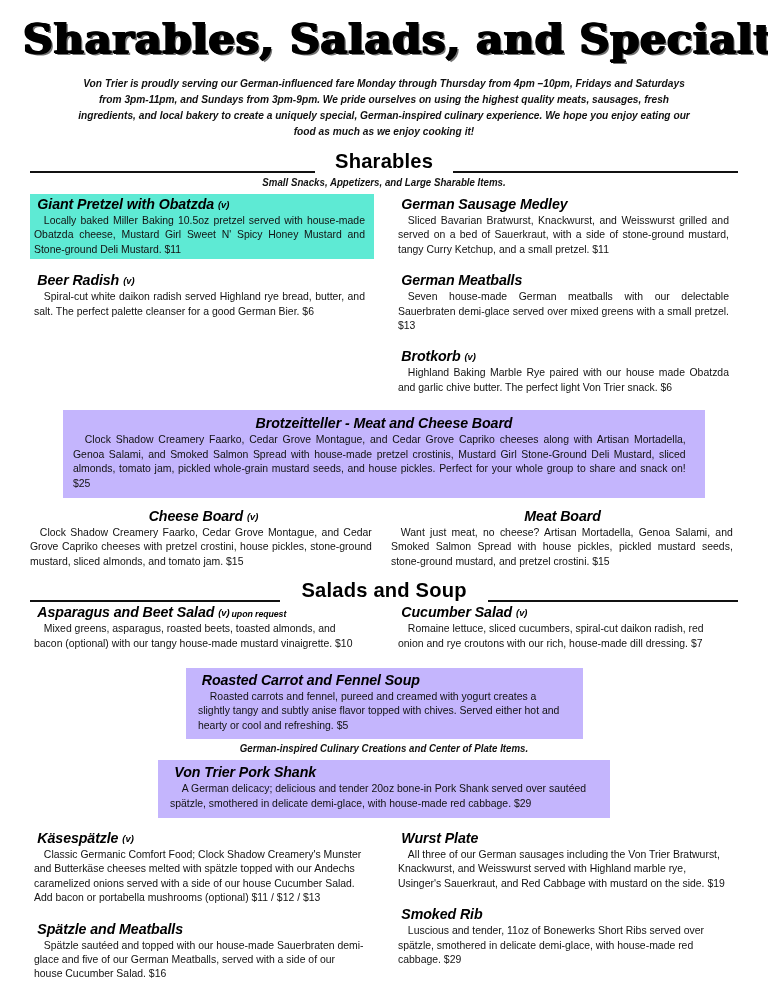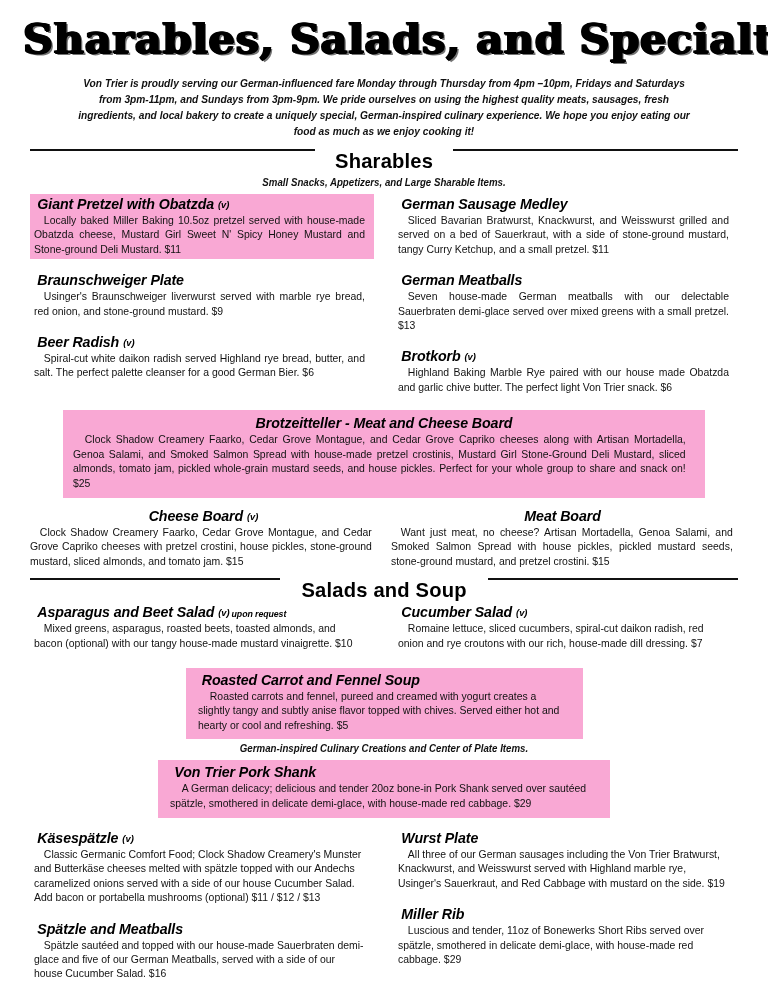--- a/index.html
+++ b/index.html
@@ -52,21 +52,21 @@
     font-size: 10.5px;
     line-height: 16px;
     text-align: center;
     color: #111;
     transform: scaleX(0.97);
   }
 
   
   .section-head {
     display: flex;
-    align-items: flex-start;
+    align-items: flex-end;
     margin-top: 10px;
     gap: 10px;
   }
   .section-head .rule {
     flex: 1 1 auto;
     height: 2.2px;
     background: #111;
   }
   .section-head .sh-label {
     flex: 0 0 auto;
@@ -96,21 +96,21 @@
   .col {
     width: 50%;
     box-sizing: border-box;
   }
   .item {
     margin-bottom: 11px;
     padding: 2px 4px 3px 4px;
     box-sizing: border-box;
   }
   .item.hl {
-    background: #f9a8d4;
+    background: #5eead4;
   }
   .item-name {
     font-size: 14.5px;
     font-weight: 700;
     font-style: italic;
     letter-spacing: -0.1px;
     color: #000;
     margin-bottom: 1px;
     transform: scaleX(0.98);
   }
@@ -136,21 +136,21 @@
     color: #111;
     transform: scaleX(0.985);
     transform-origin: left center;
   }
   .item-desc.nojust {
     text-align: left;
   }
 
   
   .wide-block {
-    background: #f9a8d4;
+    background: #c4b5fd;
     box-sizing: border-box;
     padding: 5px 10px 8px 10px;
   }
   .wide-block .item-name {
     text-align: center;
   }
   .block-brotzeit {
     margin: 2px 33px 10px 33px;
   }
   .block-brotzeit .item-desc {
@@ -215,24 +215,20 @@
   <div class="section-sub">Small Snacks, Appetizers, and Large Sharable Items.</div>
 
   <div class="cols">
     <div class="col">
 
       <div class="item hl">
         <div class="item-name"><span>Giant Pretzel with Obatzda</span><span class="veg">(v)</span></div>
         <div class="item-desc">Locally baked Miller Baking 10.5oz pretzel served with house-made Obatzda cheese, Mustard Girl Sweet N' Spicy Honey Mustard and Stone-ground Deli Mustard.  $11</div>
       </div>
 
-      <div class="item">
-        <div class="item-name"><span>Braunschweiger Plate</span><span class="veg"></span></div>
-        <div class="item-desc">Usinger's Braunschweiger liverwurst served with marble rye bread, red onion, and stone-ground mustard.  $9</div>
-      </div>
 
       <div class="item">
         <div class="item-name"><span>Beer Radish</span><span class="veg">(v)</span></div>
         <div class="item-desc">Spiral-cut white daikon radish served Highland rye bread, butter, and salt. The perfect palette cleanser for a good German Bier.  $6</div>
       </div>
 
     </div>
     <div class="col">
 
       <div class="item">
@@ -317,20 +313,20 @@
 
     </div>
     <div class="col">
 
       <div class="item">
         <div class="item-name"><span>Wurst Plate</span><span class="veg"></span></div>
         <div class="item-desc nojust">All three of our German sausages including the Von Trier Bratwurst, Knackwurst, and Weisswurst served with Highland marble rye, Usinger's Sauerkraut, and Red Cabbage with mustard on the side.  $19</div>
       </div>
 
       <div class="item">
-        <div class="item-name"><span>Miller Rib</span><span class="veg"></span></div>
+        <div class="item-name"><span>Smoked Rib</span><span class="veg"></span></div>
         <div class="item-desc nojust">Luscious and tender, 11oz of Bonewerks Short Ribs served over spätzle, smothered in delicate demi-glace, with house-made red cabbage. $29</div>
       </div>
 
     </div>
   </div>
 
 </div>
 
 </body></html>

